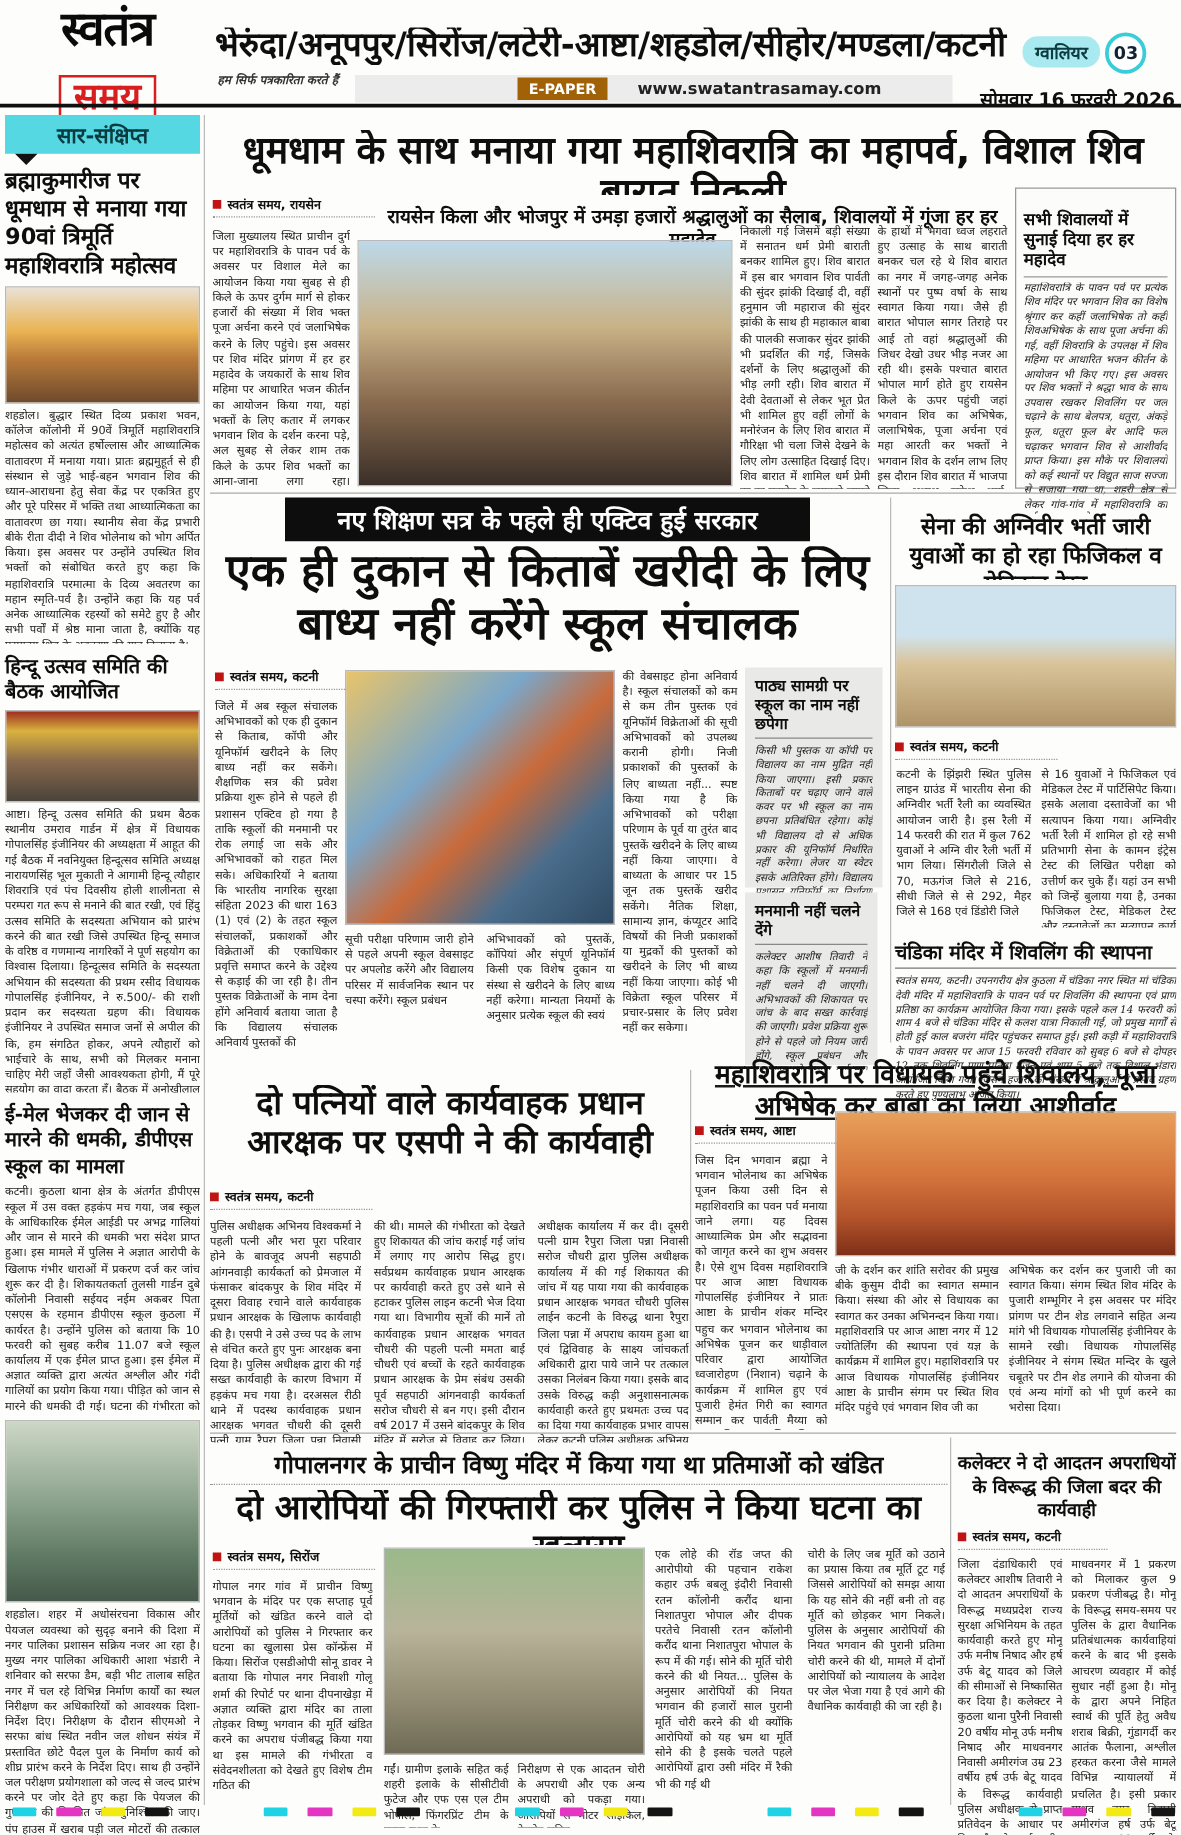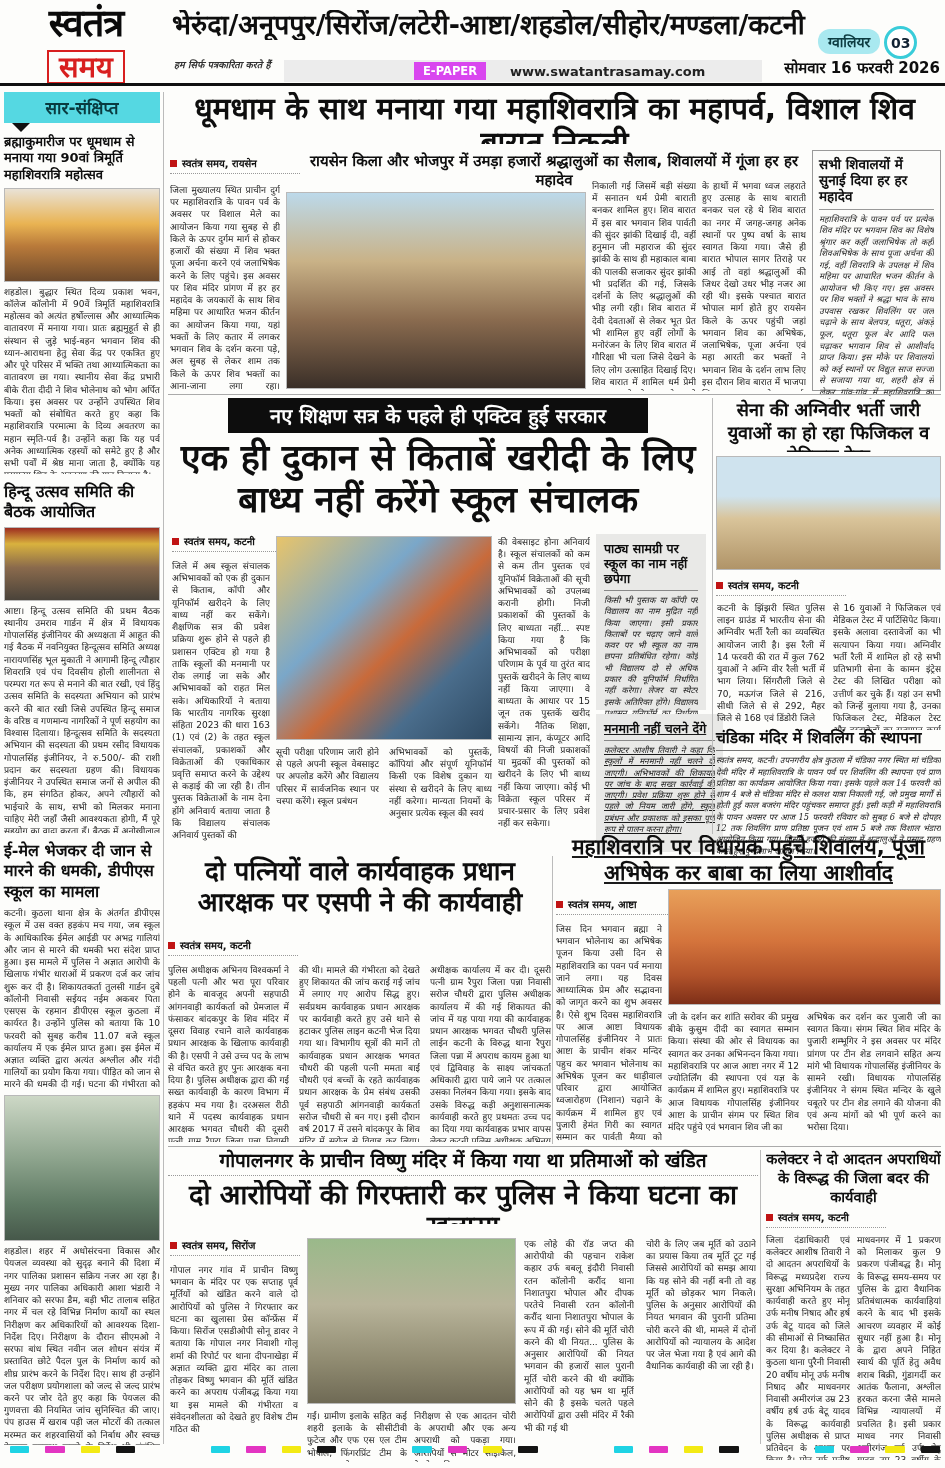--- a/index.html
+++ b/index.html
@@ -1,66 +1,66 @@
 <!DOCTYPE html>
 <html><head>
 <meta charset="utf-8">
 <style>
   html,body{margin:0;padding:0;background:#777;}
   .page{position:relative;width:945px;height:1468px;margin:0 auto;background:#fdfdfb;overflow:hidden;
         font-family:"DejaVu Sans",sans-serif;color:#1a1a1a;}
   .abs{position:absolute;}
-  .hl{font-weight:bold;color:#0e0e0e;line-height:1.12;}
+  .hl{font-weight:bold;color:#0e0e0e;line-height:1.12;margin-top:12px;}
   .center{text-align:center;}
   .body{font-size:9px;line-height:1.36;text-align:justify;overflow:hidden;color:#222;}
   .ital{font-family:"DejaVu Serif",serif;font-style:italic;}
   .byline{font-size:10px;font-weight:bold;color:#111;border-bottom:1px dotted #999;padding-bottom:3px;white-space:nowrap;overflow:hidden;}
   .sq{display:inline-block;width:7px;height:7px;background:#c01414;margin-right:5px;}
   .photo{border:1px solid #b9b9b9;box-sizing:border-box;}
   .vrule{width:1px;background:#bbb;}
   .hrule{height:1px;background:#aaa;}
   .graybox{background:#e9e9e7;padding:7px 8px;box-sizing:border-box;}
   .graybox h4{margin:0 0 4px 0;font-size:12.5px;line-height:1.2;border-bottom:1px solid #888;padding-bottom:4px;}
   .marks{display:flex;gap:16px;align-items:center;}
   .marks i{width:25px;height:7px;display:block;border-radius:1px;}
   .mc{background:#1fd3e4}.mm{background:#e335c2}.my{background:#f3ea14}.mk{background:#141414}
   .pill{display:inline-block;background:#a9e9f0;color:#0c3b40;font-weight:bold;font-size:14px;padding:3px 10px;border-radius:12px;}
   .pgcircle{display:inline-flex;align-items:center;justify-content:center;width:27px;height:27px;border-radius:50%;
             background:#fff;border:3px solid #39ccd9;font-weight:bold;font-size:14px;color:#123;margin-left:4px;vertical-align:middle;}
-  .epbadge{display:inline-block;background:#d946ef;color:#fff;font-weight:bold;font-size:11.5px;padding:2px 9px;}
+  .epbadge{display:inline-block;background:#a16207;color:#fff;font-weight:bold;font-size:11.5px;padding:2px 9px;}
   .banner{background:#0d0d0d;color:#fff;font-weight:bold;text-align:center;}
 </style>
 </head>
 <body>
 
 <div class="page">
 
   <header class="abs" style="left:0;top:0;width:945px;height:70px;">
     <div class="abs" style="left:10px;top:4px;width:152px;text-align:center;">
       <div style="font-size:38px;font-weight:bold;color:#0a0a0a;line-height:1.0;letter-spacing:-1px;">स्वतंत्र</div>
-      <div style="font-size:29px;font-weight:bold;color:#d81f1f;line-height:1.05;border:2px solid #d81f1f;display:inline-block;padding:0 10px;margin-top:8px;">समय</div>
+      <div style="font-size:29px;font-weight:bold;color:#d81f1f;line-height:1.05;border:2px solid #d81f1f;display:inline-block;padding:0 10px;margin-top:18px;">समय</div>
     </div>
     <div class="abs hl" style="left:172px;top:10px;width:640px;font-size:27px;white-space:nowrap;overflow:hidden;">भेरुंदा/अनूपपुर/सिरोंज/लटेरी-आष्टा/शहडोल/सीहोर/मण्डला/कटनी</div>
     <div class="abs" style="left:818px;top:26px;white-space:nowrap;">
       <span class="pill">ग्वालियर</span><span class="pgcircle">03</span>
     </div>
     <div class="abs ital" style="left:174px;top:60px;width:104px;font-size:9.5px;font-weight:bold;color:#333;line-height:1.1;">हम सिर्फ पत्रकारिता करते हैं</div>
     <div class="abs" style="left:284px;top:60px;width:478px;height:22px;background:#ececec;display:flex;align-items:center;">
       <span class="epbadge" style="margin-left:130px;">E-PAPER</span>
       <span style="font-size:13px;font-weight:bold;color:#222;margin-left:24px;">www.swatantrasamay.com</span>
     </div>
     <div class="abs hl" style="left:760px;top:60px;width:180px;font-size:15px;text-align:right;">सोमवार 16 फरवरी 2026</div>
     <div class="abs" style="left:0;top:83px;width:945px;height:3px;background:#101010;"></div>
   </header>
 
   <aside class="abs" style="left:4px;top:92px;width:156px;height:1368px;">
     <div style="background:#55d8e2;color:#093b40;font-weight:bold;font-size:17px;text-align:center;padding:4px 0;">सार-संक्षिप्त</div>
     <div style="width:0;height:0;border-left:9px solid transparent;border-right:9px solid transparent;border-top:9px solid #111;margin-left:8px;"></div>
 
-    <div class="hl" style="font-size:13px;margin-top:2px;line-height:1.25;">ब्रह्माकुमारीज पर धूमधाम से मनाया गया 90वां त्रिमूर्ति महाशिवरात्रि महोत्सव</div>
+    <div class="hl" style="font-size:18px;margin-top:2px;line-height:1.25;">ब्रह्माकुमारीज पर धूमधाम से मनाया गया 90वां त्रिमूर्ति महाशिवरात्रि महोत्सव</div>
     <div class="photo" style="width:156px;height:94px;margin-top:5px;background:linear-gradient(180deg,#e9e2d6 0%,#e9b352 38%,#b97a3a 62%,#6e4a2c 100%);"></div>
     <div class="body" style="height:188px;margin-top:4px;">शहडोल। बुद्धार स्थित दिव्य प्रकाश भवन, कॉलेज कॉलोनी में 90वें त्रिमूर्ति महाशिवरात्रि महोत्सव को अत्यंत हर्षोल्लास और आध्यात्मिक वातावरण में मनाया गया। प्रातः ब्रह्ममुहूर्त से ही संस्थान से जुड़े भाई-बहन भगवान शिव की ध्यान-आराधना हेतु सेवा केंद्र पर एकत्रित हुए और पूरे परिसर में भक्ति तथा आध्यात्मिकता का वातावरण छा गया। स्थानीय सेवा केंद्र प्रभारी बीके रीता दीदी ने शिव भोलेनाथ को भोग अर्पित किया। इस अवसर पर उन्होंने उपस्थित शिव भक्तों को संबोधित करते हुए कहा कि महाशिवरात्रि परमात्मा के दिव्य अवतरण का महान स्मृति-पर्व है। उन्होंने कहा कि यह पर्व अनेक आध्यात्मिक रहस्यों को समेटे हुए है और सभी पर्वों में श्रेष्ठ माना जाता है, क्योंकि यह परमात्मा शिव के अवतरण की याद दिलाता है।</div>
 
     <div class="hl" style="font-size:16px;margin-top:8px;line-height:1.25;">हिन्दू उत्सव समिति की बैठक आयोजित</div>
     <div class="photo" style="width:156px;height:74px;margin-top:5px;background:linear-gradient(180deg,#9e2d20 0%,#d9b23e 22%,#8a6a4c 55%,#4a433a 100%);"></div>
     <div class="body" style="height:228px;margin-top:4px;">आष्टा। हिन्दू उत्सव समिति की प्रथम बैठक स्थानीय उमराव गार्डन में क्षेत्र में विधायक गोपालसिंह इंजीनियर की अध्यक्षता में आहूत की गई बैठक में नवनियुक्त हिन्दूत्सव समिति अध्यक्ष नारायणसिंह भूल मुकाती ने आगामी हिन्दू त्यौहार शिवरात्रि एवं पंच दिवसीय होली शालीनता से परम्परा गत रूप से मनाने की बात रखी, एवं हिंदु उत्सव समिति के सदस्यता अभियान को प्रारंभ करने की बात रखी जिसे उपस्थित हिन्दू समाज के वरिष्ठ व गणमान्य नागरिकों ने पूर्ण सहयोग का विश्वास दिलाया। हिन्दूत्सव समिति के सदस्यता अभियान की सदस्यता की प्रथम रसीद विधायक गोपालसिंह इंजीनियर, ने रु.500/- की राशी प्रदान कर सदस्यता ग्रहण की। विधायक इंजीनियर ने उपस्थित समाज जनों से अपील की कि, हम संगठित होकर, अपने त्यौहारों को भाईचारे के साथ, सभी को मिलकर मनाना चाहिए मेरी जहाँ जैसी आवश्यकता होगी, मैं पूरे सहयोग का वादा करता हूँ। बैठक में अनोखीलाल खंडेलवाल,</div>
 
     <div class="hl" style="font-size:16px;margin-top:8px;line-height:1.28;">ई-मेल भेजकर दी जान से मारने की धमकी, डीपीएस स्कूल का मामला</div>
     <div class="body" style="height:182px;margin-top:5px;">कटनी। कुठला थाना क्षेत्र के अंतर्गत डीपीएस स्कूल में उस वक्त हड़कंप मच गया, जब स्कूल के आधिकारिक ईमेल आईडी पर अभद्र गालियां और जान से मारने की धमकी भरा संदेश प्राप्त हुआ। इस मामले में पुलिस ने अज्ञात आरोपी के खिलाफ गंभीर धाराओं में प्रकरण दर्ज कर जांच शुरू कर दी है। शिकायतकर्ता तुलसी गार्डन दुबे कॉलोनी निवासी सईयद नईम अकबर पिता एसएस के रहमान डीपीएस स्कूल कुठला में कार्यरत है। उन्होंने पुलिस को बताया कि 10 फरवरी को सुबह करीब 11.07 बजे स्कूल कार्यालय में एक ईमेल प्राप्त हुआ। इस ईमेल में अज्ञात व्यक्ति द्वारा अत्यंत अश्लील और गंदी गालियों का प्रयोग किया गया। पीड़ित को जान से मारने की धमकी दी गई। घटना की गंभीरता को देखते हुए पीड़ित ने 13 फरवरी को थाने में रिपोर्ट दर्ज कराई। कुठला थाना पुलिस ने बीएनएस की धाराओं के तहत मामला दर्ज किया है।</div>
 
@@ -92,21 +92,21 @@
     <div class="abs byline" style="left:4px;top:136px;width:120px;"><span class="sq"></span><span>स्वतंत्र समय, कटनी</span></div>
     <div class="abs body" style="left:4px;top:162px;width:98px;height:292px;">जिले में अब स्कूल संचालक अभिभावकों को एक ही दुकान से किताब, कॉपी और यूनिफॉर्म खरीदने के लिए बाध्य नहीं कर सकेंगे। शैक्षणिक सत्र की प्रवेश प्रक्रिया शुरू होने से पहले ही प्रशासन एक्टिव हो गया है ताकि स्कूलों की मनमानी पर रोक लगाई जा सके और अभिभावकों को राहत मिल सके। अधिकारियों ने बताया कि भारतीय नागरिक सुरक्षा संहिता 2023 की धारा 163 (1) एवं (2) के तहत स्कूल संचालकों, प्रकाशकों और विक्रेताओं की एकाधिकार प्रवृत्ति समाप्त करने के उद्देश्य से कड़ाई की जा रही है। तीन पुस्तक विक्रेताओं के नाम देना होंगे अनिवार्य बताया जाता है कि विद्यालय संचालक अनिवार्य पुस्तकों की</div>
     <div class="abs photo" style="left:108px;top:138px;width:216px;height:204px;background:linear-gradient(135deg,#e8c46a 0%,#7aa7c9 35%,#c96a3a 55%,#4a6d8c 75%,#2e4a63 100%);"></div>
     <div class="abs body" style="left:221px;top:348px;width:103px;height:106px;">अभिभावकों को पुस्तकें, कॉपियां और संपूर्ण यूनिफॉर्म किसी एक विशेष दुकान या संस्था से खरीदने के लिए बाध्य नहीं करेगा। मान्यता नियमों के अनुसार प्रत्येक स्कूल की स्वयं</div>
     <div class="abs body" style="left:108px;top:348px;width:103px;height:106px;">सूची परीक्षा परिणाम जारी होने से पहले अपनी स्कूल वेबसाइट पर अपलोड करेंगे और विद्यालय परिसर में सार्वजनिक स्थान पर चस्पा करेंगे। स्कूल प्रबंधन</div>
     <div class="abs body" style="left:330px;top:138px;width:92px;height:316px;">की वेबसाइट होना अनिवार्य है। स्कूल संचालकों को कम से कम तीन पुस्तक एवं यूनिफॉर्म विक्रेताओं की सूची अभिभावकों को उपलब्ध करानी होगी। निजी प्रकाशकों की पुस्तकों के लिए बाध्यता नहीं... स्पष्ट किया गया है कि अभिभावकों को परीक्षा परिणाम के पूर्व या तुरंत बाद पुस्तकें खरीदने के लिए बाध्य नहीं किया जाएगा। वे बाध्यता के आधार पर 15 जून तक पुस्तकें खरीद सकेंगे। नैतिक शिक्षा, सामान्य ज्ञान, कंप्यूटर आदि विषयों की निजी प्रकाशकों या मुद्रकों की पुस्तकों को खरीदने के लिए भी बाध्य नहीं किया जाएगा। कोई भी विक्रेता स्कूल परिसर में प्रचार-प्रसार के लिए प्रवेश नहीं कर सकेगा।</div>
     <div class="abs graybox" style="left:428px;top:136px;width:110px;height:176px;">
       <h4 class="hl">पाठ्य सामग्री पर स्कूल का नाम नहीं छपेगा</h4>
       <div class="body ital" style="height:128px;font-size:8.3px;">किसी भी पुस्तक या कॉपी पर विद्यालय का नाम मुद्रित नहीं किया जाएगा। इसी प्रकार किताबों पर चढ़ाए जाने वाले कवर पर भी स्कूल का नाम छपना प्रतिबंधित रहेगा। कोई भी विद्यालय दो से अधिक प्रकार की यूनिफॉर्म निर्धारित नहीं करेगा। लेजर या स्वेटर इसके अतिरिक्त होंगे। विद्यालय प्रशासन यूनिफॉर्म का निर्धारण इस प्रकार करेगा कि कम से कम तीन वर्षों तक उसमें कोई परिवर्तन न किया जाए।</div>
     </div>
-    <div class="abs graybox" style="left:428px;top:316px;width:127px;height:138px;text-decoration:underline;">
+    <div class="abs graybox" style="left:428px;top:316px;width:106px;height:138px;">
       <h4 class="hl">मनमानी नहीं चलने देंगे</h4>
       <div class="body ital" style="height:96px;font-size:8.3px;">कलेक्टर आशीष तिवारी ने कहा कि स्कूलों में मनमानी नहीं चलने दी जाएगी। अभिभावकों की शिकायत पर जांच के बाद सख्त कार्रवाई की जाएगी। प्रवेश प्रक्रिया शुरू होने से पहले जो नियम जारी होंगे, स्कूल प्रबंधन और प्रकाशक को इसका पूर्ण रूप से पालन करना होगा।</div>
     </div>
   </section>
 
   <div class="abs vrule" style="left:712px;top:398px;height:436px;"></div>
 
   <section class="abs" style="left:716px;top:398px;width:225px;height:436px;">
     <div class="hl center" style="font-size:18px;line-height:1.28;height:54px;overflow:hidden;">सेना की अग्निवीर भर्ती जारी युवाओं का हो रहा फिजिकल व मेडिकल टेस्ट</div>
     <div class="photo" style="width:225px;height:114px;margin-top:4px;background:linear-gradient(180deg,#cfe3ee 0%,#cfe3ee 35%,#d9c49a 55%,#b09468 100%);"></div>

